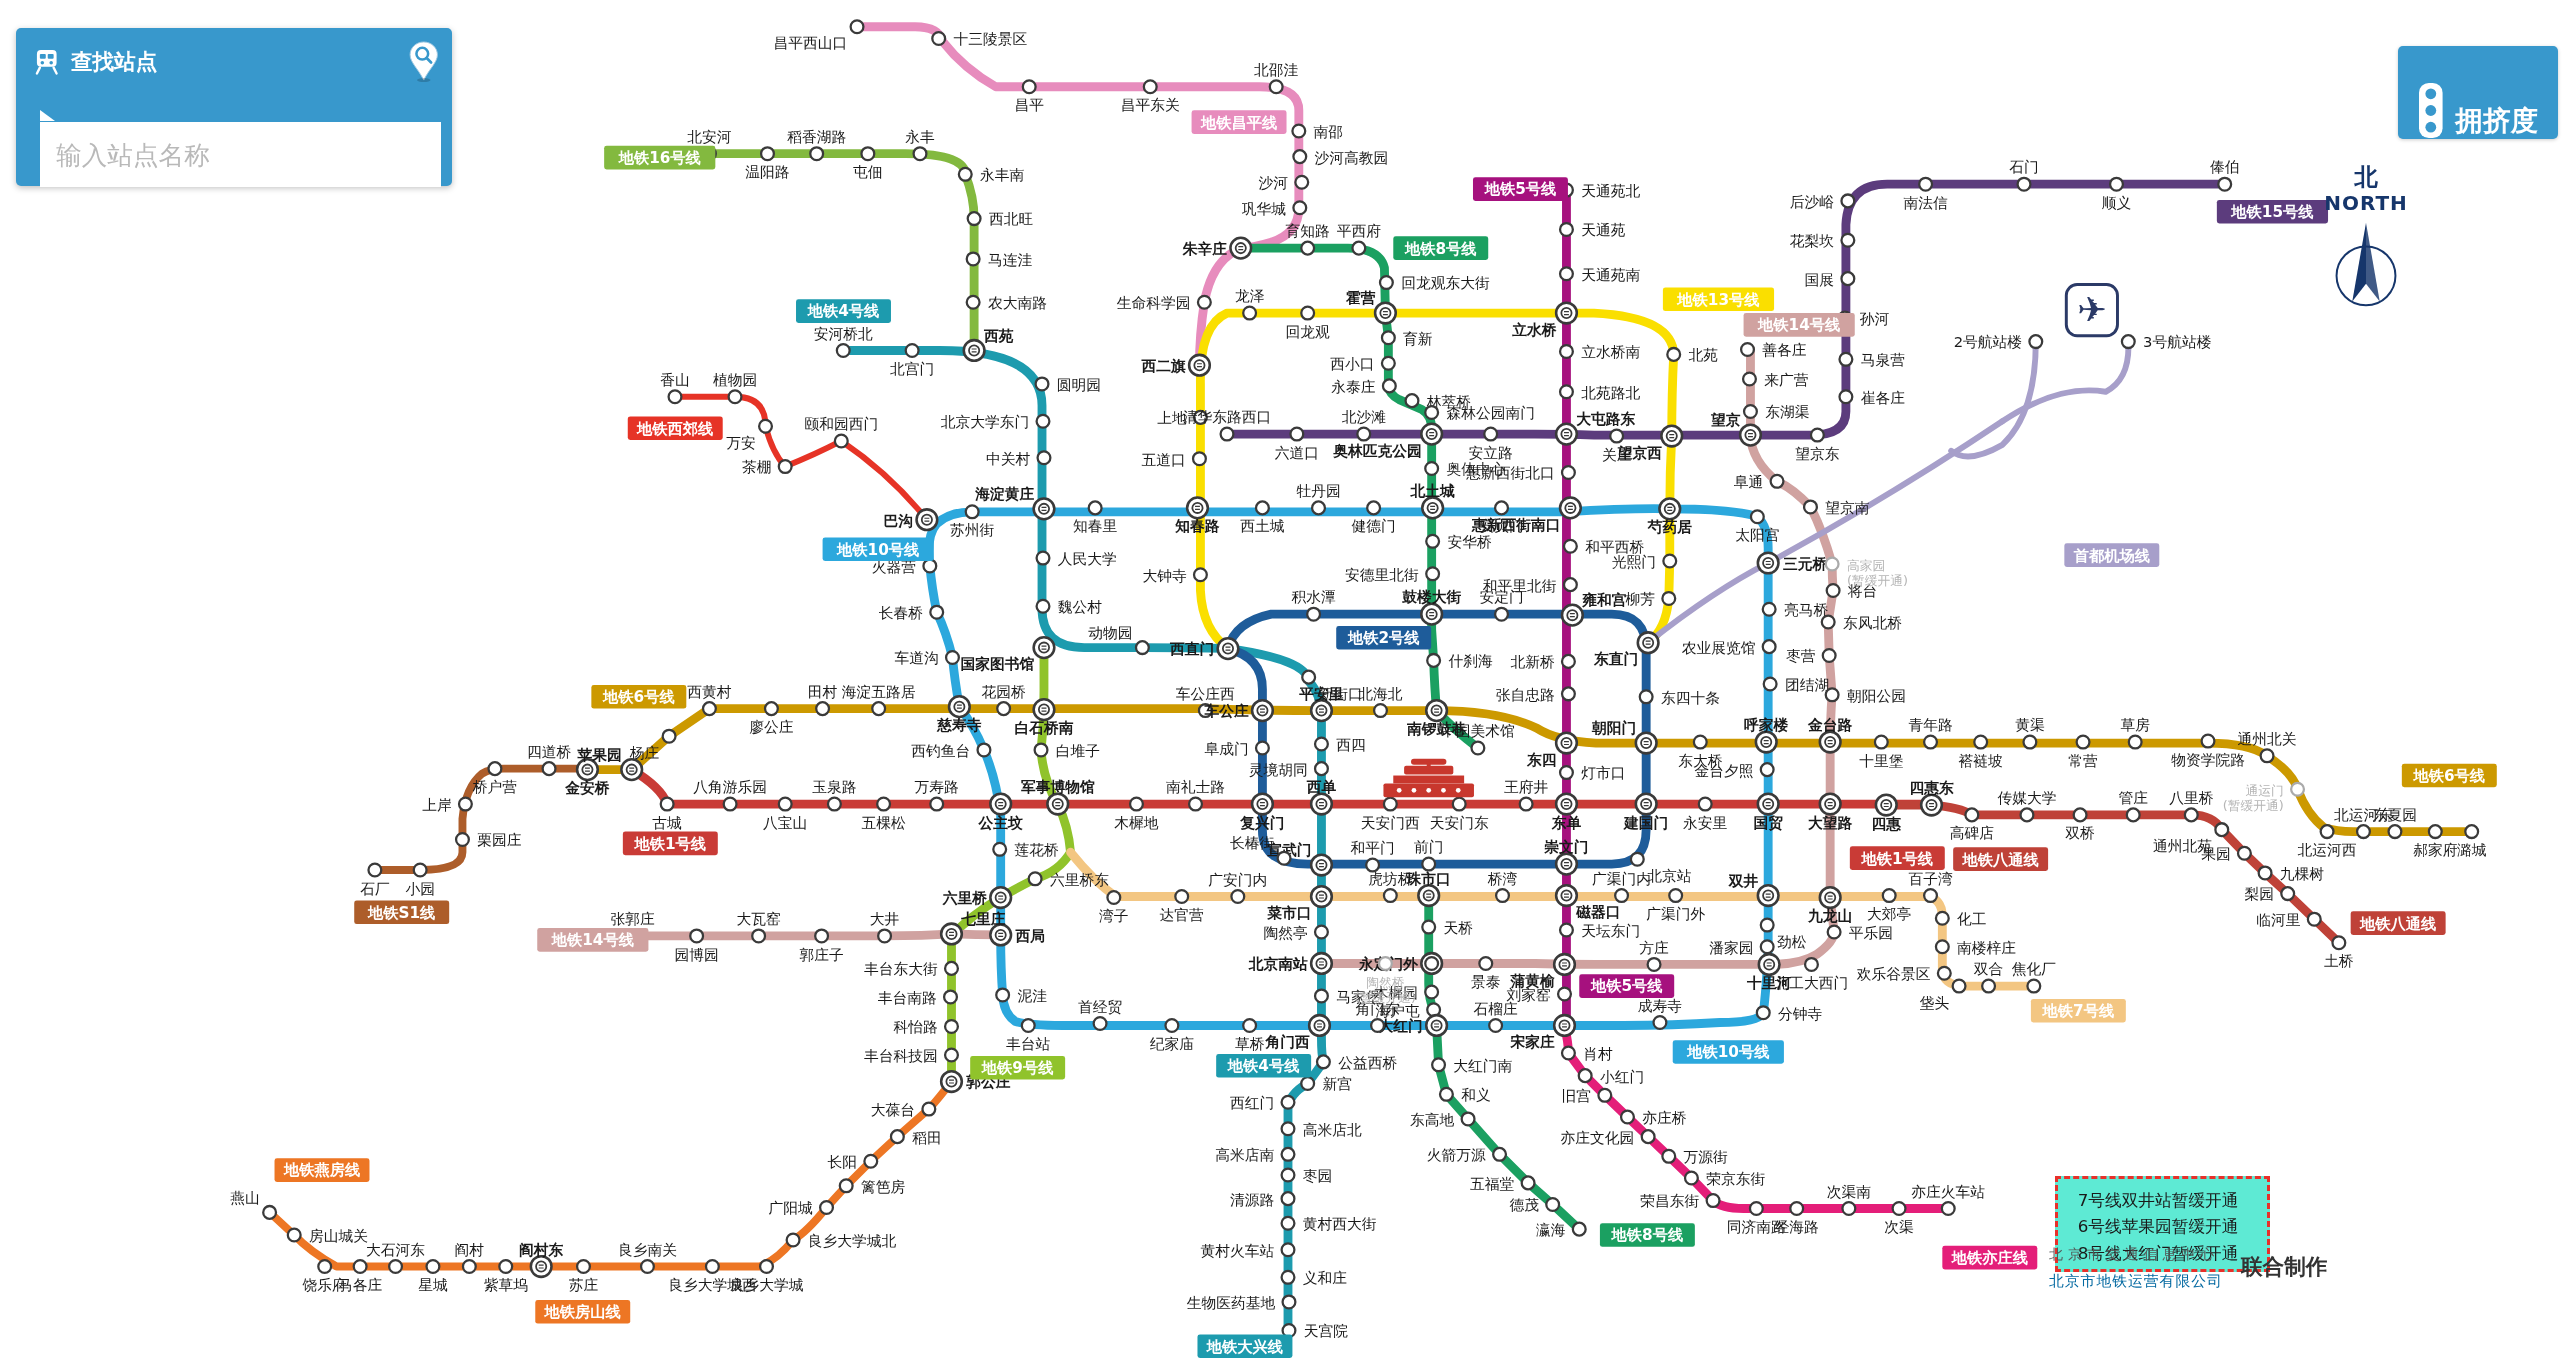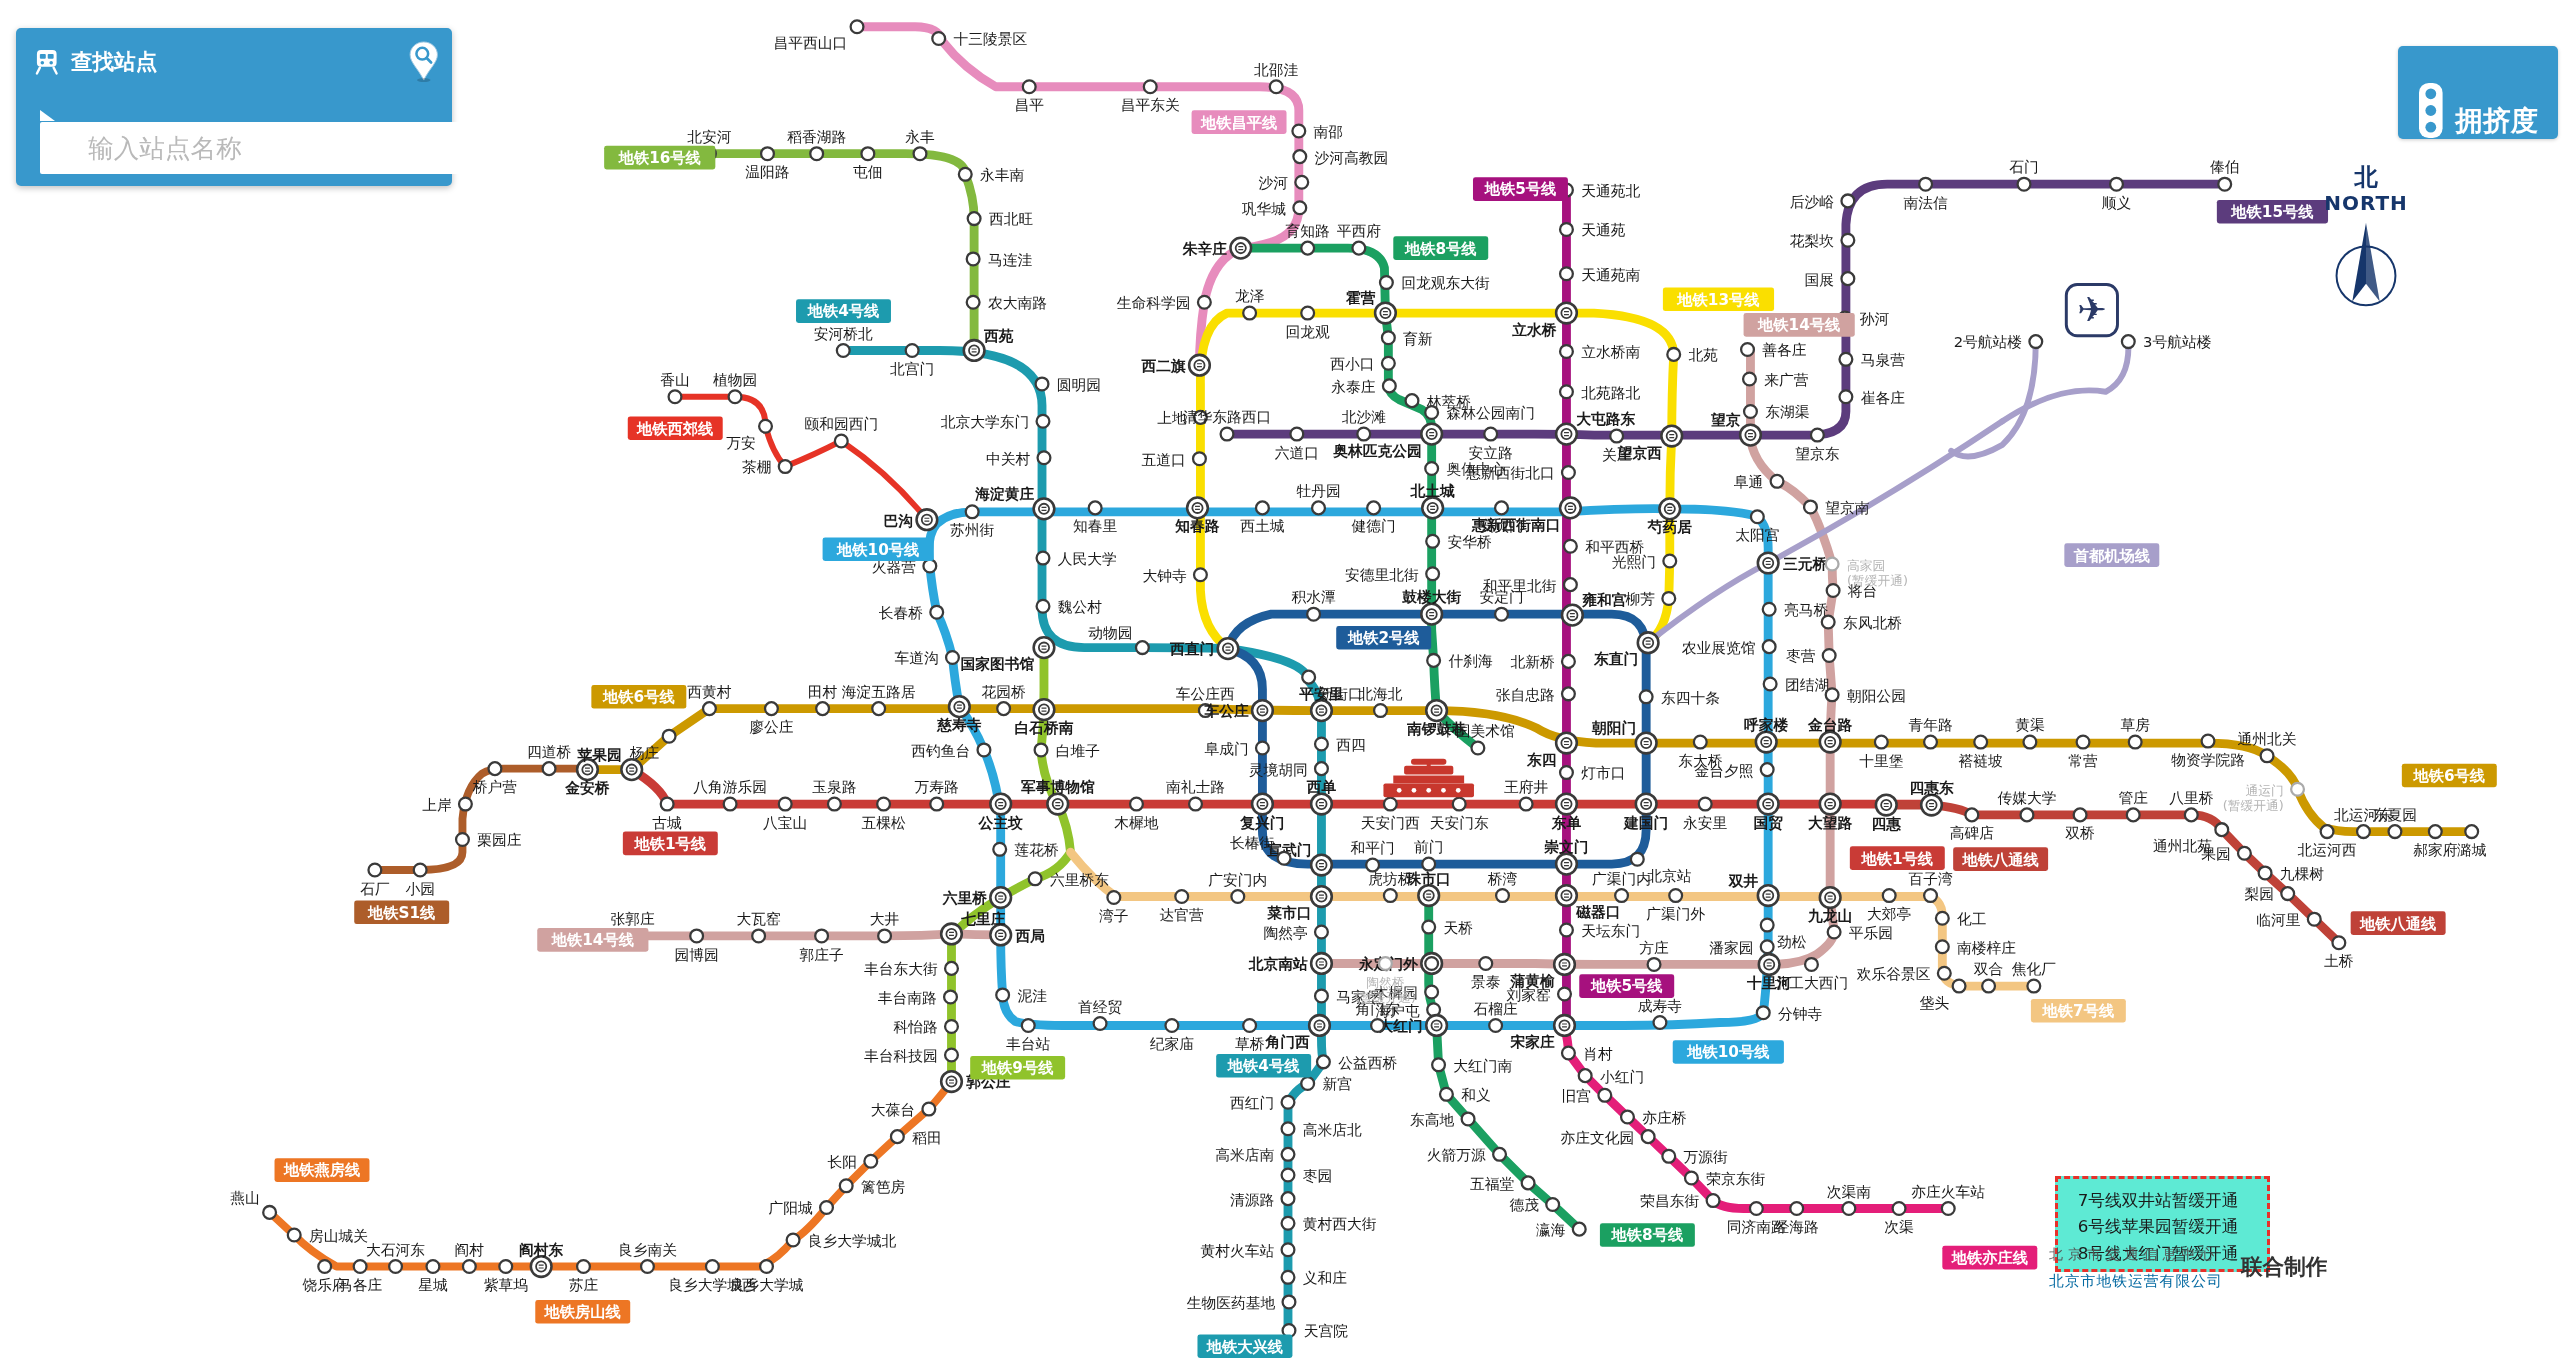--- a/index.html
+++ b/index.html
@@ -5,22 +5,22 @@
   html,body{margin:0;padding:0;}
   body{width:2576px;height:1370px;position:relative;background:#ffffff;
        font-family:"DejaVu Sans","Liberation Sans",sans-serif;overflow:hidden;}
   svg text{font-family:"DejaVu Sans","Liberation Sans",sans-serif;}
   #metro-svg{position:absolute;left:0;top:0;}
   
   .search-panel{position:absolute;left:7.9px;top:28px;width:436px;height:158px;
     background:#3898cc;border-radius:5px;box-shadow:0 2px 5.9px rgba(0,0,0,.25);z-index:30;margin-left:8px;}
   .sp-header{display:flex;align-items:center;height:51px;padding:7.9px 13.8px 0 15.7px;}
   .sp-title{color:#fff;font-size:21.6px;font-weight:bold;margin-left:9.8px;flex:1;}
-  .sp-input-wrap{position:absolute;left:24.6px;top:94px;width:401px;height:52px;background:#fff;
-    border-radius:2px;padding-left:32px;}
+  .sp-input-wrap{position:absolute;left:24.6px;top:94px;width:401px;height:65px;background:#fff;
+    border-radius:2px;}
   .sp-notch{position:absolute;left:0px;top:-11.8px;width:0;height:0;
     border-left:15.7px solid #fff;border-top:11.8px solid transparent;}
   .sp-input{width:100%;height:100%;border:none;outline:none;font-size:25.6px;color:#444;
     padding:0 15.7px;box-sizing:border-box;font-family:"DejaVu Sans","Liberation Sans",sans-serif;}
   .sp-input::placeholder{color:#b9b9b9;}
   
   .congestion-btn{position:absolute;left:2398px;top:46px;width:160px;height:93px;background:#3898cc;
     border-radius:4.9px;display:flex;align-items:flex-end;justify-content:center;gap:11.8px;z-index:30;
     box-shadow:0 1px 3.9px rgba(0,0,0,.2);cursor:pointer;}
   .congestion-label{color:#fff;font-size:27.6px;font-weight:bold;}

